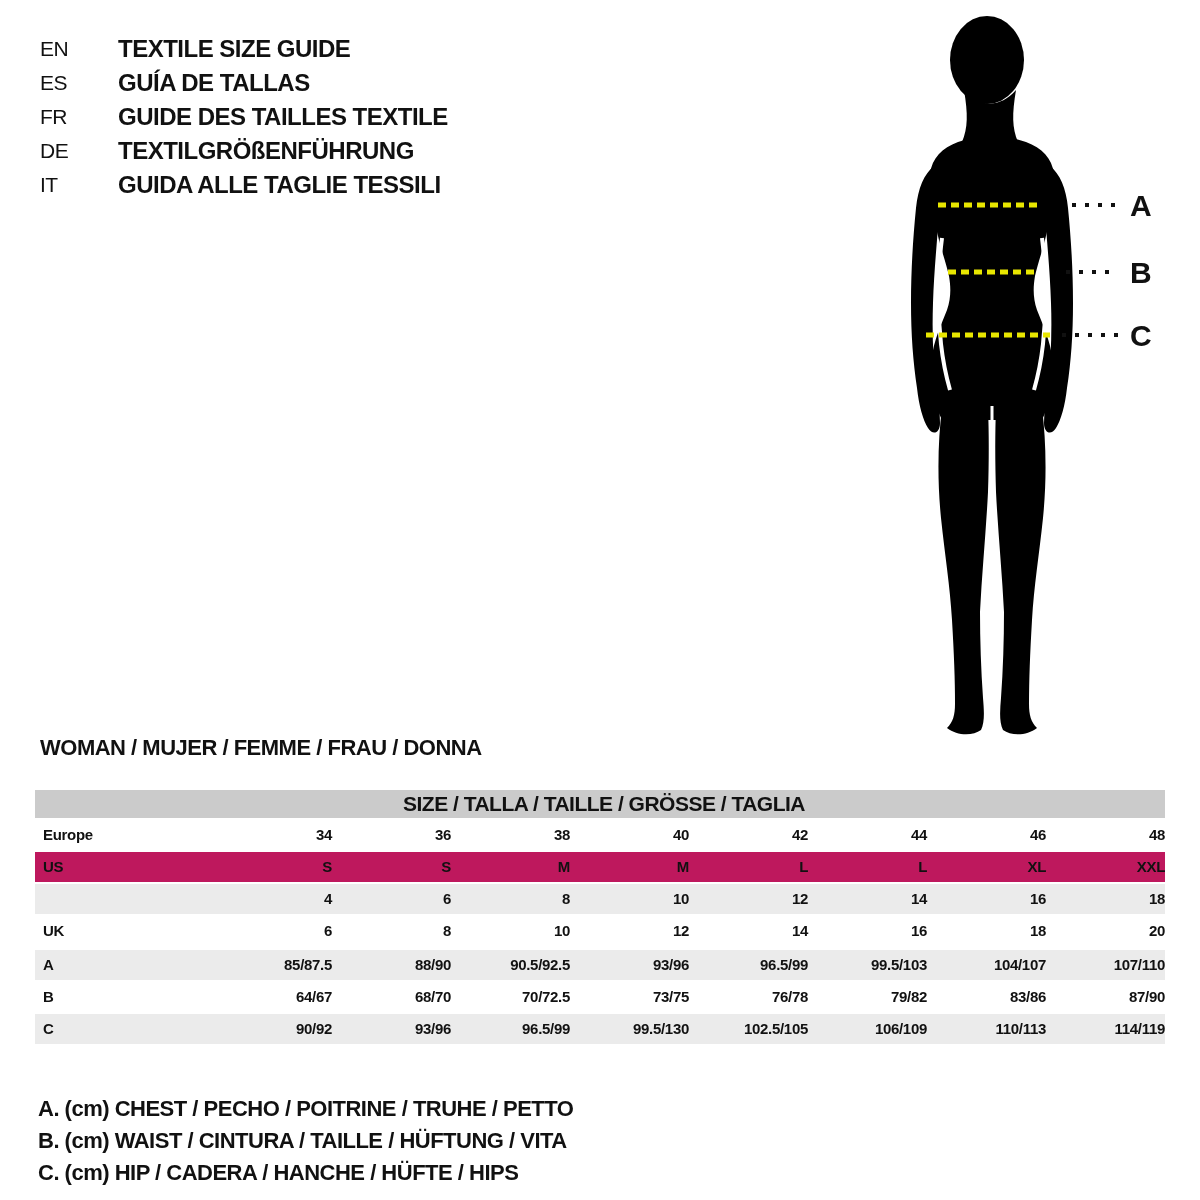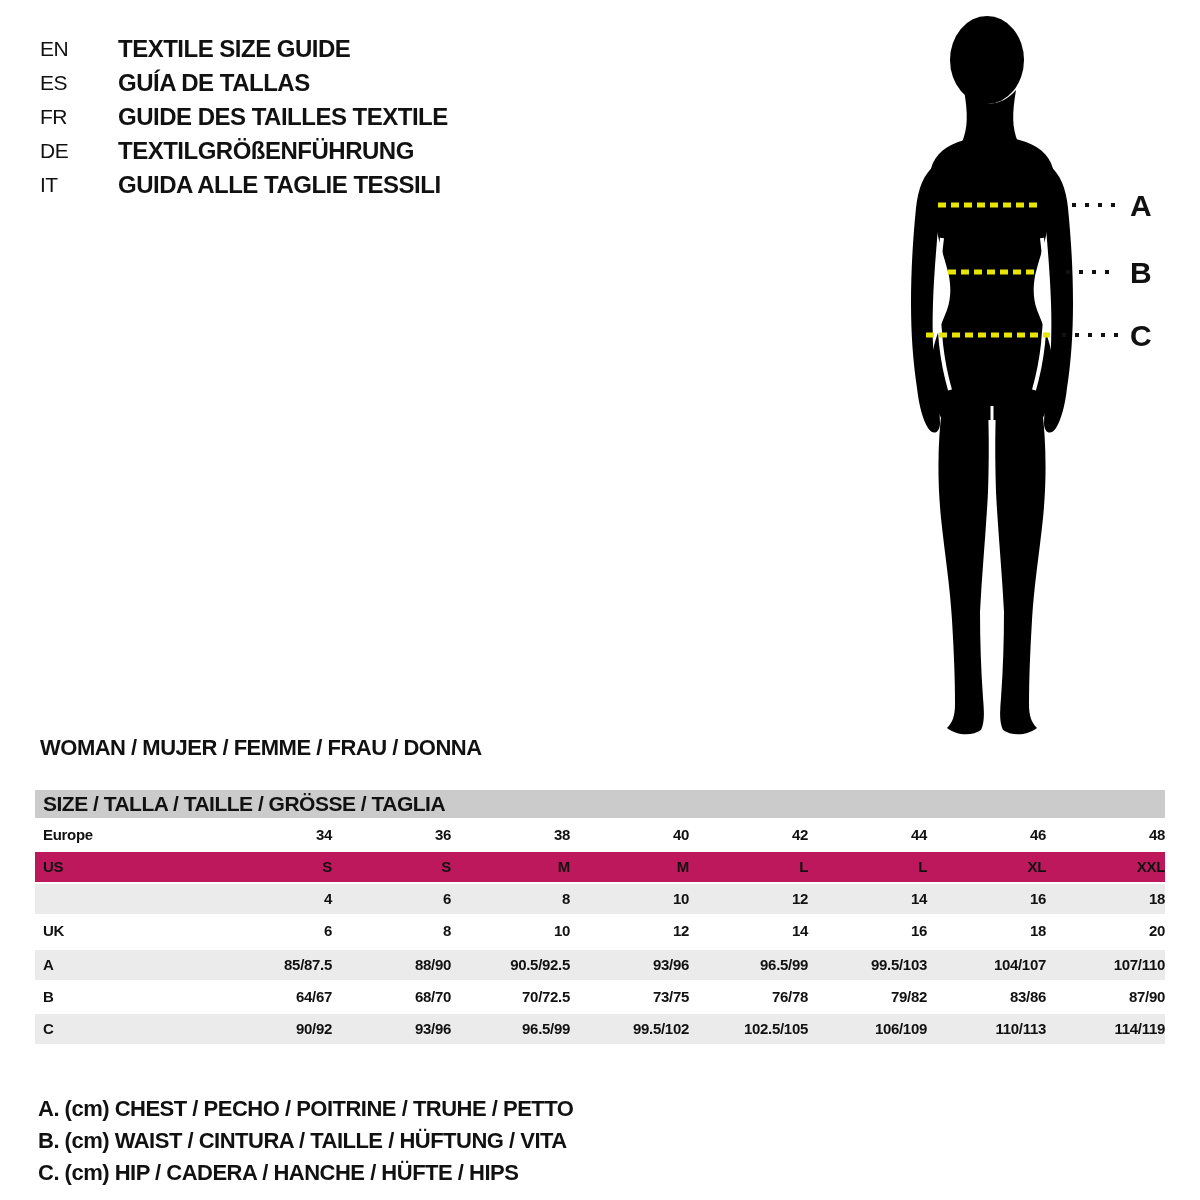--- a/index.html
+++ b/index.html
@@ -151,21 +151,21 @@
   <g>
     <text class="marker-label" x="250" y="208">A</text>
     <text class="marker-label" x="250" y="275">B</text>
     <text class="marker-label" x="250" y="338">C</text>
   </g>
 </svg>
 
 <div class="abs section-title">WOMAN / MUJER / FEMME / FRAU / DONNA</div>
 
 <div class="abs size-table">
-    <div class="table-header" style="background: rgb(203, 203, 203);">SIZE / TALLA / TAILLE / GRÖSSE / TAGLIA</div>
+    <div class="table-header" style="background: rgb(203, 203, 203); text-align: center;">SIZE / TALLA / TAILLE / GRÖSSE / TAGLIA</div>
     <div class="table-row">
       <span class="cell label-cell">Europe</span>
       <span class="cell value-cell">34</span>
       <span class="cell value-cell">36</span>
       <span class="cell value-cell">38</span>
       <span class="cell value-cell">40</span>
       <span class="cell value-cell">42</span>
       <span class="cell value-cell">44</span>
       <span class="cell value-cell">46</span>
       <span class="cell value-cell">48</span>
@@ -223,21 +223,21 @@
       <span class="cell value-cell">76/78</span>
       <span class="cell value-cell">79/82</span>
       <span class="cell value-cell">83/86</span>
       <span class="cell value-cell">87/90</span>
     </div>
     <div class="table-row shaded" style="background: rgb(235, 235, 235);">
       <span class="cell label-cell">C</span>
       <span class="cell value-cell">90/92</span>
       <span class="cell value-cell">93/96</span>
       <span class="cell value-cell">96.5/99</span>
-      <span class="cell value-cell">99.5/102</span>
+      <span class="cell value-cell">99.5/130</span>
       <span class="cell value-cell">102.5/105</span>
       <span class="cell value-cell">106/109</span>
       <span class="cell value-cell">110/113</span>
       <span class="cell value-cell">114/119</span>
     </div>
   </div>
 
 <div class="abs legend">
   <div class="legend-line">A. (cm) CHEST / PECHO / POITRINE / TRUHE / PETTO</div>
   <div class="legend-line">B. (cm) WAIST / CINTURA / TAILLE / HÜFTUNG / VITA</div>

